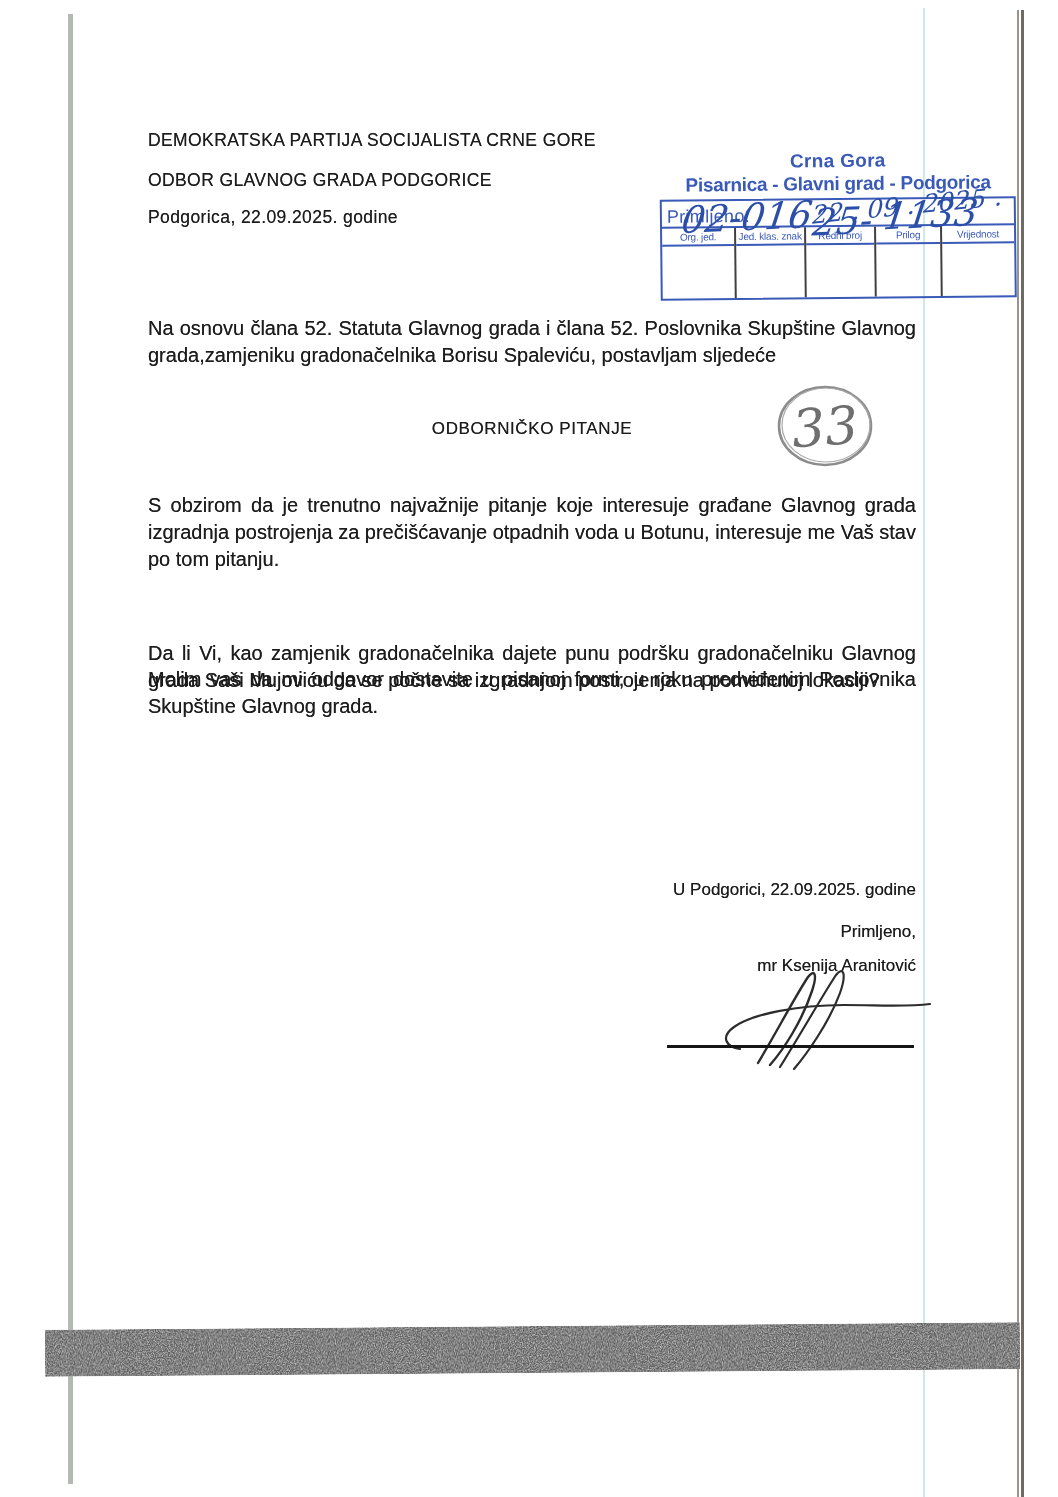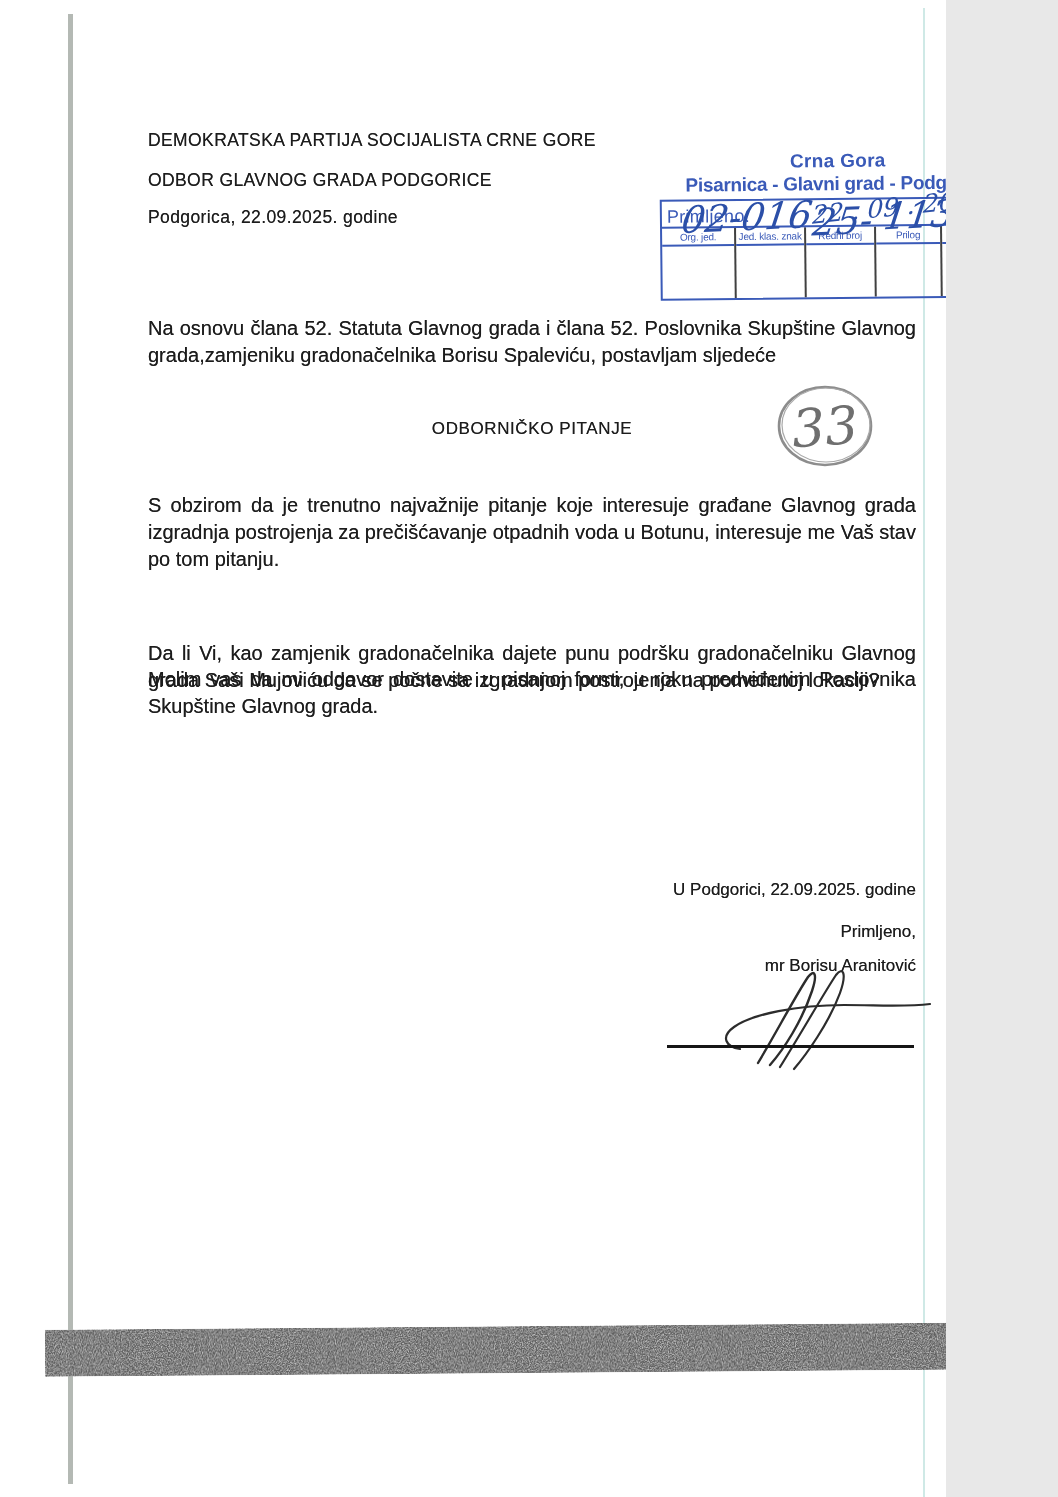--- a/index.html
+++ b/index.html
@@ -1,19 +1,19 @@
 <!DOCTYPE html>
 <html><head>
 <meta charset="utf-8">
 <style>
   * { margin: 0; padding: 0; box-sizing: border-box; }
   html, body { background: #e8e8e8; }
   .page {
     position: relative;
-    width: 946px;
+    width: 1058px;
     height: 1497px;
     background: #ffffff;
     font-family: "Liberation Sans", sans-serif;
     color: #1c1c1c;
     overflow: hidden;
   }
   
   .edge-left {
     position: absolute; left: 68px; top: 14px;
     width: 5px; height: 1470px; background: #b4b9b4;
@@ -153,21 +153,21 @@
     <ellipse cx="54" cy="44" rx="44" ry="37" fill="none" stroke="#a9a9a9" stroke-width="1.2"></ellipse>
     <text x="53" y="64" text-anchor="middle" font-family="DejaVu Serif, serif" font-style="italic" font-size="52" fill="#6f6f6f" transform="rotate(-4 53 45)">33</text>
   </svg>
 
   <div class="body-par print" style="top:492px;">S obzirom da je trenutno najvažnije pitanje koje interesuje građane Glavnog grada izgradnja postrojenja za prečišćavanje otpadnih voda u Botunu, interesuje me Vaš stav po tom pitanju.</div>
   <div class="body-par print" style="top:640px;">Da li Vi, kao zamjenik gradonačelnika dajete punu podršku gradonačelniku Glavnog grada Saši Mujoviću da se počne sa izgradnjom postrojenja na pomenutoj lokaciji?</div>
   <div class="body-par print" style="top:666px;">Molim vas da mi odgovor dostavite u pisanoj formi, u roku predviđenim Poslovnika Skupštine Glavnog grada.</div>
 
   <div class="closing-line print" style="top:880px;">U Podgorici, 22.09.2025. godine</div>
   <div class="closing-line print" style="top:922px;">Primljeno,</div>
-  <div class="closing-line print" style="top:956px;">mr Borisu Aranitović</div>
+  <div class="closing-line print" style="top:956px;">mr Ksenija Aranitović</div>
 
   <svg class="sig-art" width="300" height="110" viewBox="0 0 300 110">
     <path d="M 92 86 C 78 84, 72 74, 86 64 C 104 51, 150 42, 196 42 C 230 42, 258 44, 282 41" fill="none" stroke="#2c2c2c" stroke-width="2.2" stroke-linecap="round"></path>
     <path d="M 110 100 C 128 70, 148 32, 160 14 C 166 6, 170 10, 164 28 C 154 58, 136 86, 122 102" fill="none" stroke="#2c2c2c" stroke-width="2.4" stroke-linecap="round"></path>
     <path d="M 132 104 C 152 72, 176 30, 188 12 C 195 3, 199 10, 192 30 C 181 60, 158 92, 146 106" fill="none" stroke="#2c2c2c" stroke-width="2.2" stroke-linecap="round"></path>
   </svg>
   <div class="sig-line"></div>
 
   <div class="noise-band">
     <svg width="975" height="47">

